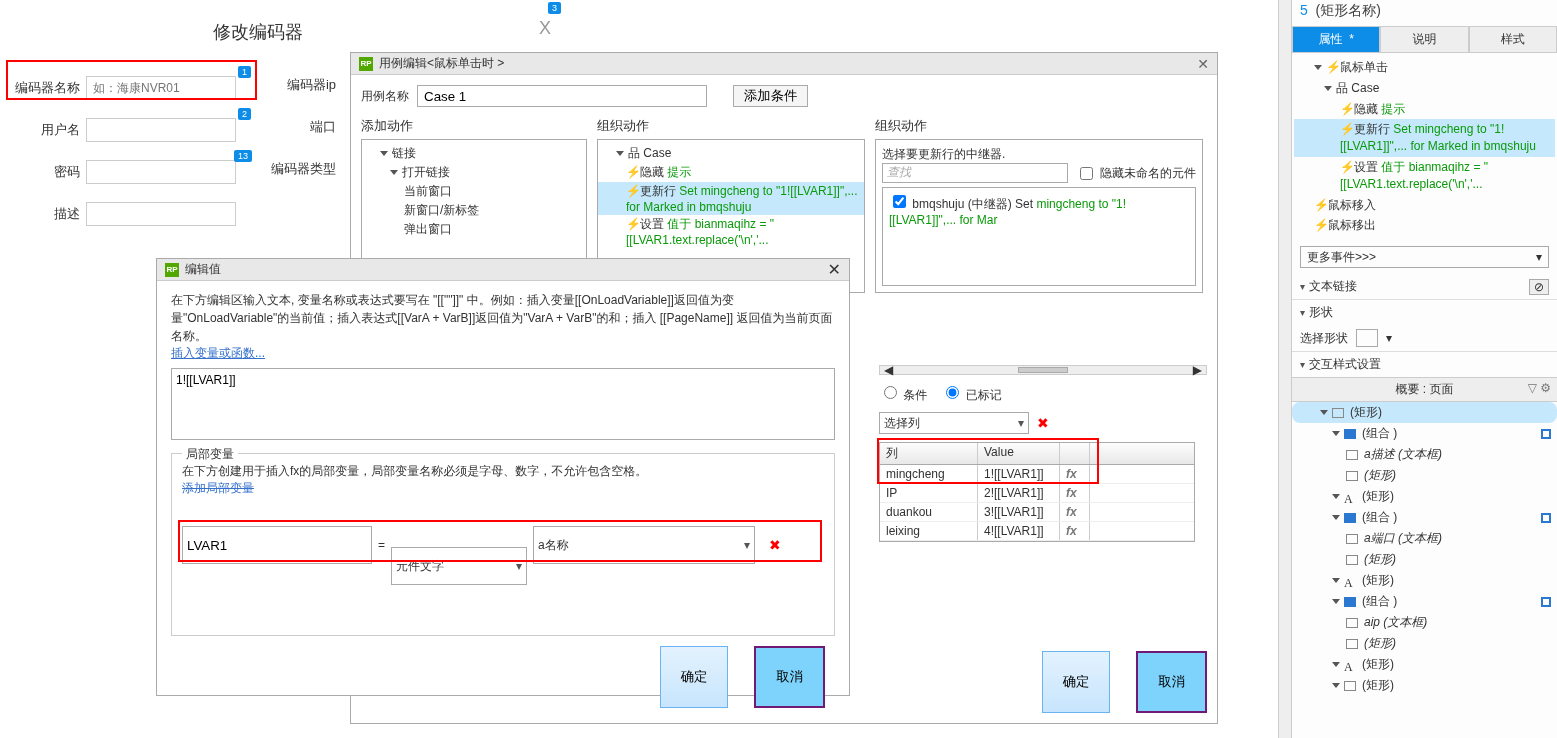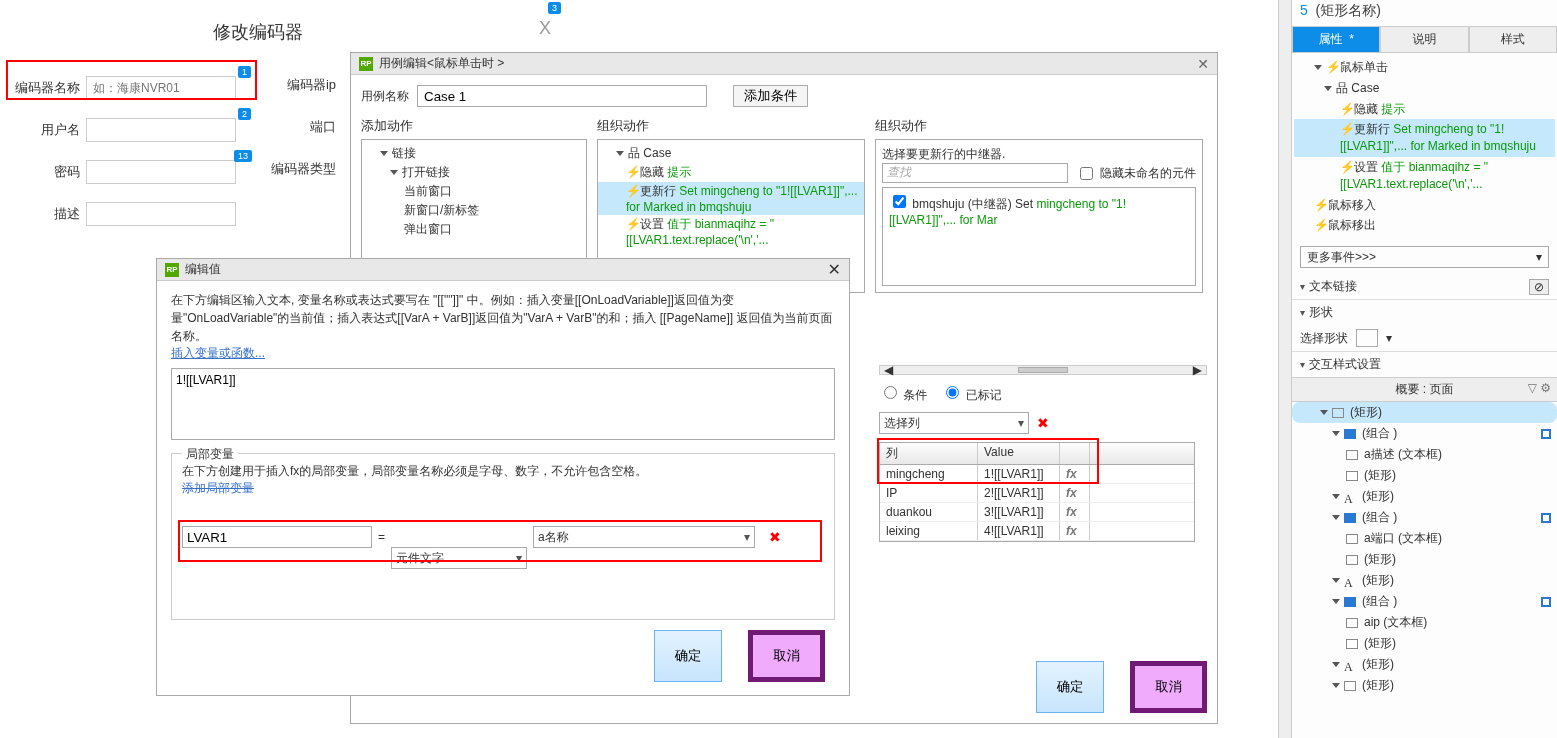--- a/index.html
+++ b/index.html
@@ -42,34 +42,34 @@
 .sel-col::after { content: "▾"; margin-left: auto; color: #555; }
 .red-x { color: #f00; font-size: 14px; margin-left: 8px; }
 .tbl { border: 1px solid #aaa; width: 316px; }
 .tbl-hdr { display: flex; background: linear-gradient(#fdfdfd,#e8e8e8); border-bottom: 1px solid #aaa; }
 .tcell { padding: 2px 6px; border-right: 1px solid #ccc; }
 .tc1 { width: 98px; } .tc2 { width: 82px; } .tc3 { width: 30px; }
 .tbl-row { display: flex; border-bottom: 1px solid #eee; }
 .fx { color: #777; font-style: italic; font-weight: bold; }
 .dlg-btns { display: flex; gap: 26px; justify-content: flex-end; padding: 10px; }
 .btn-blue { border: 1px solid #6ab3f3; background: linear-gradient(#e3f2fe,#c7e5fd); padding: 4px 20px; cursor: pointer; }
-.btn-grey { border: 5px solid #701a75; background: #f0abfc; padding: 12px 20px; cursor: pointer; }
+.btn-grey { border: 2px solid #701a75; background: #7dd3fc; padding: 20px 20px; cursor: pointer; }
 
 
 .dlg2 { position: absolute; left: 156px; top: 258px; width: 694px; height: 438px; border: 1px solid #aaa; background: #fff; }
 .dlg2-hdr { height: 22px; background: #e8e8e8; display: flex; align-items: center; padding: 0 8px; border-bottom: 1px solid #ccc; }
 .dlg2-x { margin-left: auto; font-size: 16px; }
 .dlg2-body { padding: 10px 14px; }
 .para { font-size: 12px; line-height: 1.5; }
 .link-blue { color: #3470cc; text-decoration: underline; cursor: pointer; }
 .txtarea { width: 100%; height: 72px; border: 1px solid #aaa; padding: 4px; margin-top: 6px; resize: none; font-size: 12px; }
 .fieldset { border: 1px solid #ccc; margin-top: 10px; padding: 8px 10px 50px; position: relative; }
 .legend { position: absolute; top: -8px; left: 10px; background: #fff; padding: 0 4px; font-size: 12px; }
 .lv-row { display: flex; align-items: center; gap: 6px; margin-top: 8px; }
-.lv-inp { height: 22px; border: 1px solid #aaa; padding: 0 4px; }
+.lv-inp { height: 38px; border: 1px solid #aaa; padding: 0 4px; }
 .lv1 { width: 190px; } .lv2 { width: 136px; display:flex; align-items:center;margin-top:42px; } .lv2::after{content:"▾"; margin-left:auto; color:#555;} .lv3 { width: 222px; display:flex; align-items:center; } .lv3::after{content:"▾"; margin-left:auto; color:#555;}
 
 
 .panel-vert { position: absolute; left: 1278px; top: 0; width: 14px; height: 738px; background: #eee; border-left: 1px solid #ccc; border-right: 1px solid #ccc; }
 .rpanel { position: absolute; left: 1292px; top: 0; width: 265px; height: 738px; background: #fdfdfd; }
 .rp-top { padding: 2px 8px; color: #0d8de8; font-size: 14px; }
 .rp-top .num { color: #0d8de8; } .rp-top .itl { color: #404040; }
 .tabs { display: flex; margin-top: 4px; }
 .tab { flex: 1; text-align: center; padding: 4px 0; background: #eee; border: 1px solid #ccc; }
 .tab.active { background: #0d8de8; color: #fff; }
@@ -79,21 +79,21 @@
 .more-ev { margin: 6px 8px; height: 22px; border: 1px solid #aaa; display: flex; align-items: center; padding: 0 6px; }
 .more-ev::after { content: "▾"; margin-left: auto; }
 .sect-hdr { padding: 4px 8px; display: flex; align-items: center; border-top: 1px solid #ddd; }
 .sect-hdr::before { content: "▾"; margin-right: 4px; color: #555; font-size: 10px; }
 .shape-row { padding: 4px 8px; display: flex; align-items: center; gap: 8px; }
 .shape-box { width: 22px; height: 18px; border: 1px solid #aaa; display: inline-block; }
 .outline-hdr { background: #eee; border-top: 1px solid #ccc; border-bottom: 1px solid #ccc; text-align: center; padding: 3px; position: relative; }
 .outline-hdr .ico { position: absolute; right: 6px; top: 3px; color: #777; }
 .ol-tree { overflow: auto; height: 300px; }
 .ol-item { padding: 2px 6px 2px 28px; display: flex; align-items: center; font-size: 12px; border-radius: 8px; }
-.oll1 { padding-left: 40px; } .oll2 { padding-left: 54px; }
+.oll1 { padding-left: 40px; } .oll2 { padding-left: 54px; font-style: italic; }
 .ol-ico { width: 12px; height: 10px; border: 1px solid #888; margin-right: 6px; display: inline-block; }
 .ol-ico.folder { background: #2a78d0; border-color: #2a78d0; }
 .ol-ico.letter { border: none; font-family: serif; font-size: 12px; }
 .ol-sq { width: 10px; height: 10px; border: 2px solid #2a78d0; margin-left: auto; }
 </style>
 </head>
 <body>
 
 <div class="canvas-area">
   <div class="form-title">修改编码器</div>

